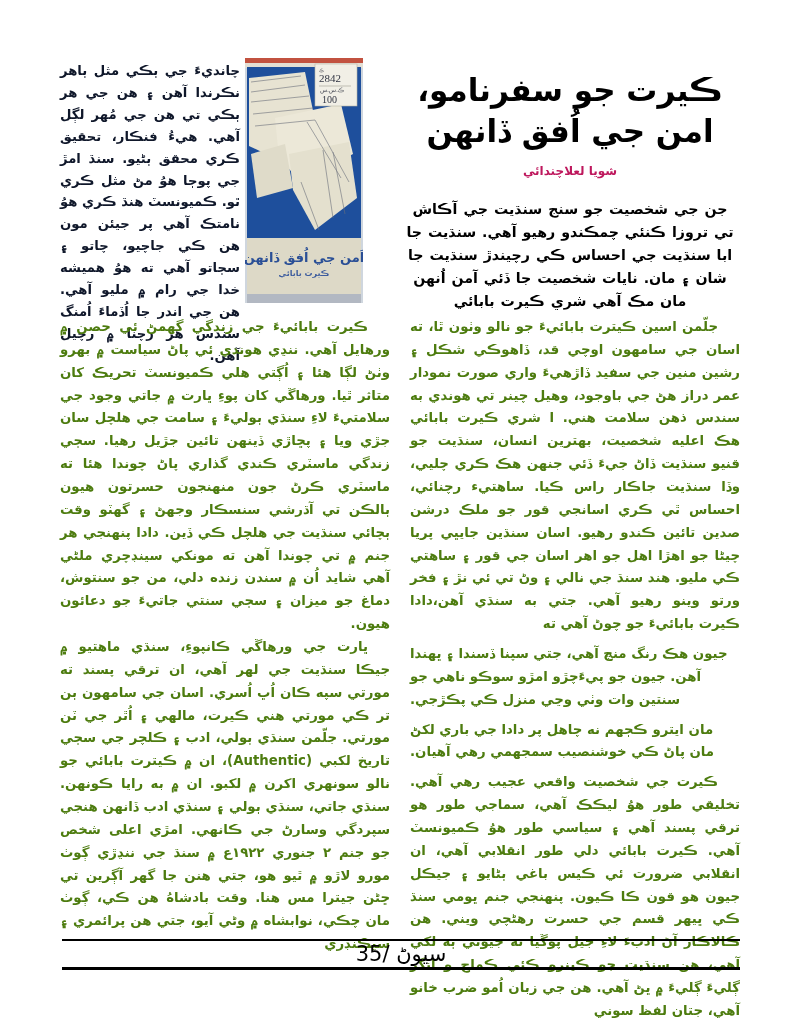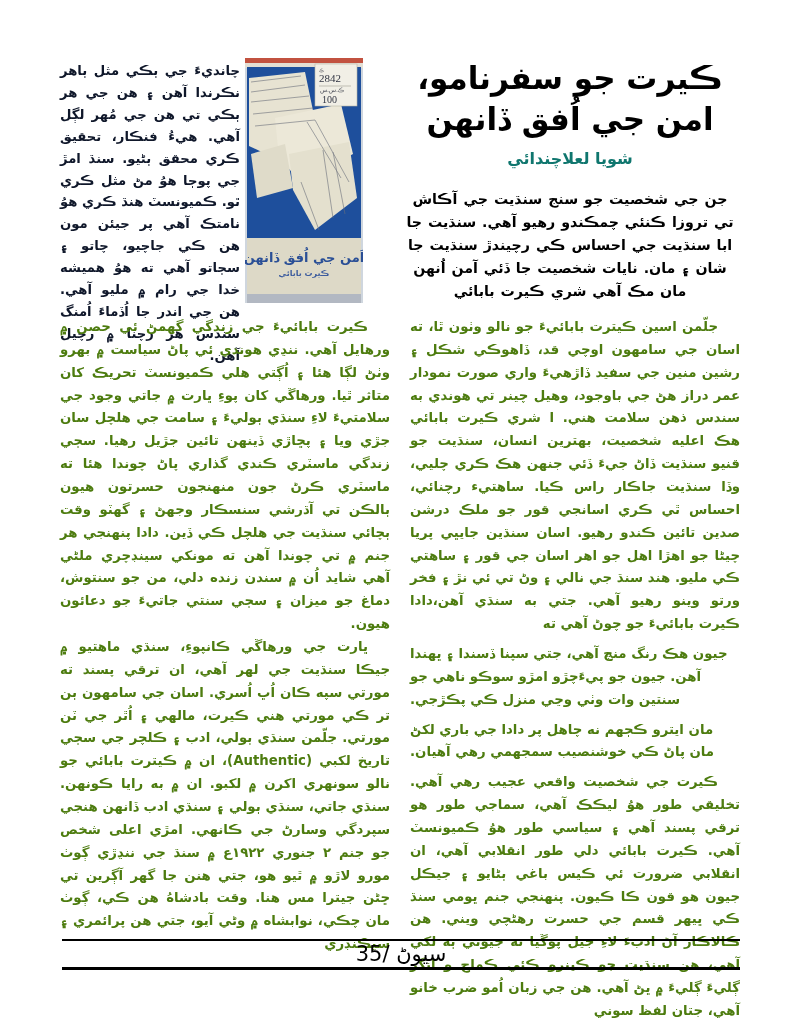--- a/index.html
+++ b/index.html
@@ -39,29 +39,29 @@
     text-align: center;
     direction: rtl;
   }
   .article-title {
     font-family: "DejaVu Sans", sans-serif;
     font-weight: bold;
     font-size: 31px;
     line-height: 1.32;
     color: #000;
     letter-spacing: -0.5px;
-    margin: 0;
+    margin: 12px;
     direction: rtl;
     white-space: pre-line;
   }
   .byline {
     font-family: "DejaVu Sans", sans-serif;
     font-weight: bold;
-    font-size: 16px;
-    color: #0f766e;
+    font-size: 12px;
+    color: #be185d;
     margin-top: 9px;
     direction: rtl;
   }
   .lead-para {
     font-family: "DejaVu Sans", sans-serif;
     font-weight: bold;
     font-size: 14.2px;
     line-height: 1.62;
     color: #000;
     direction: rtl;

